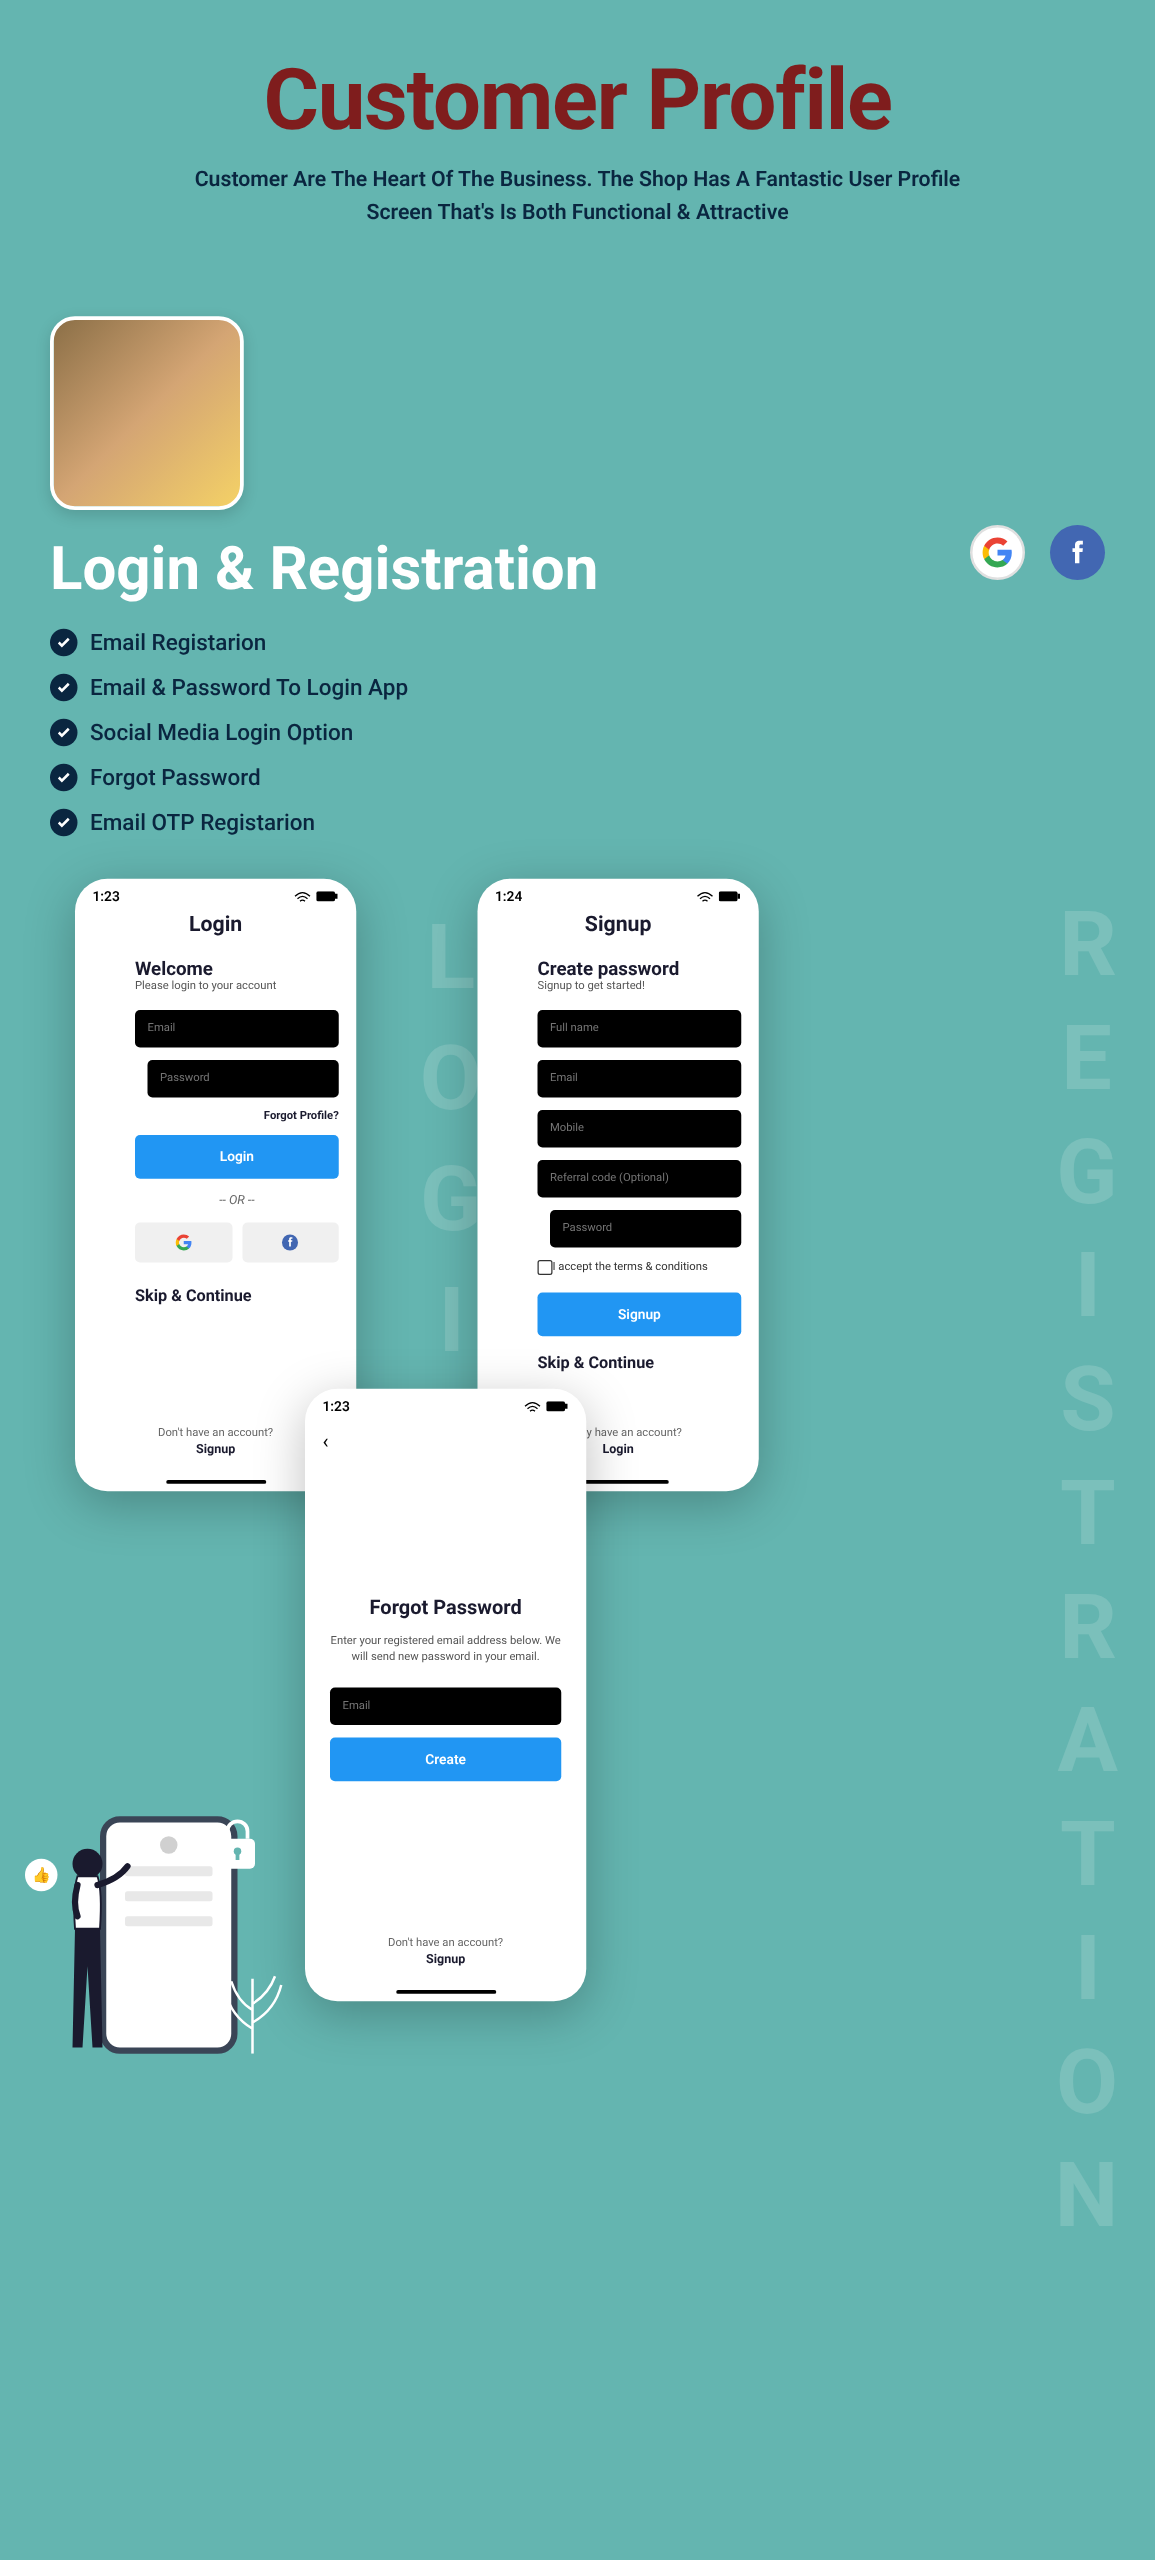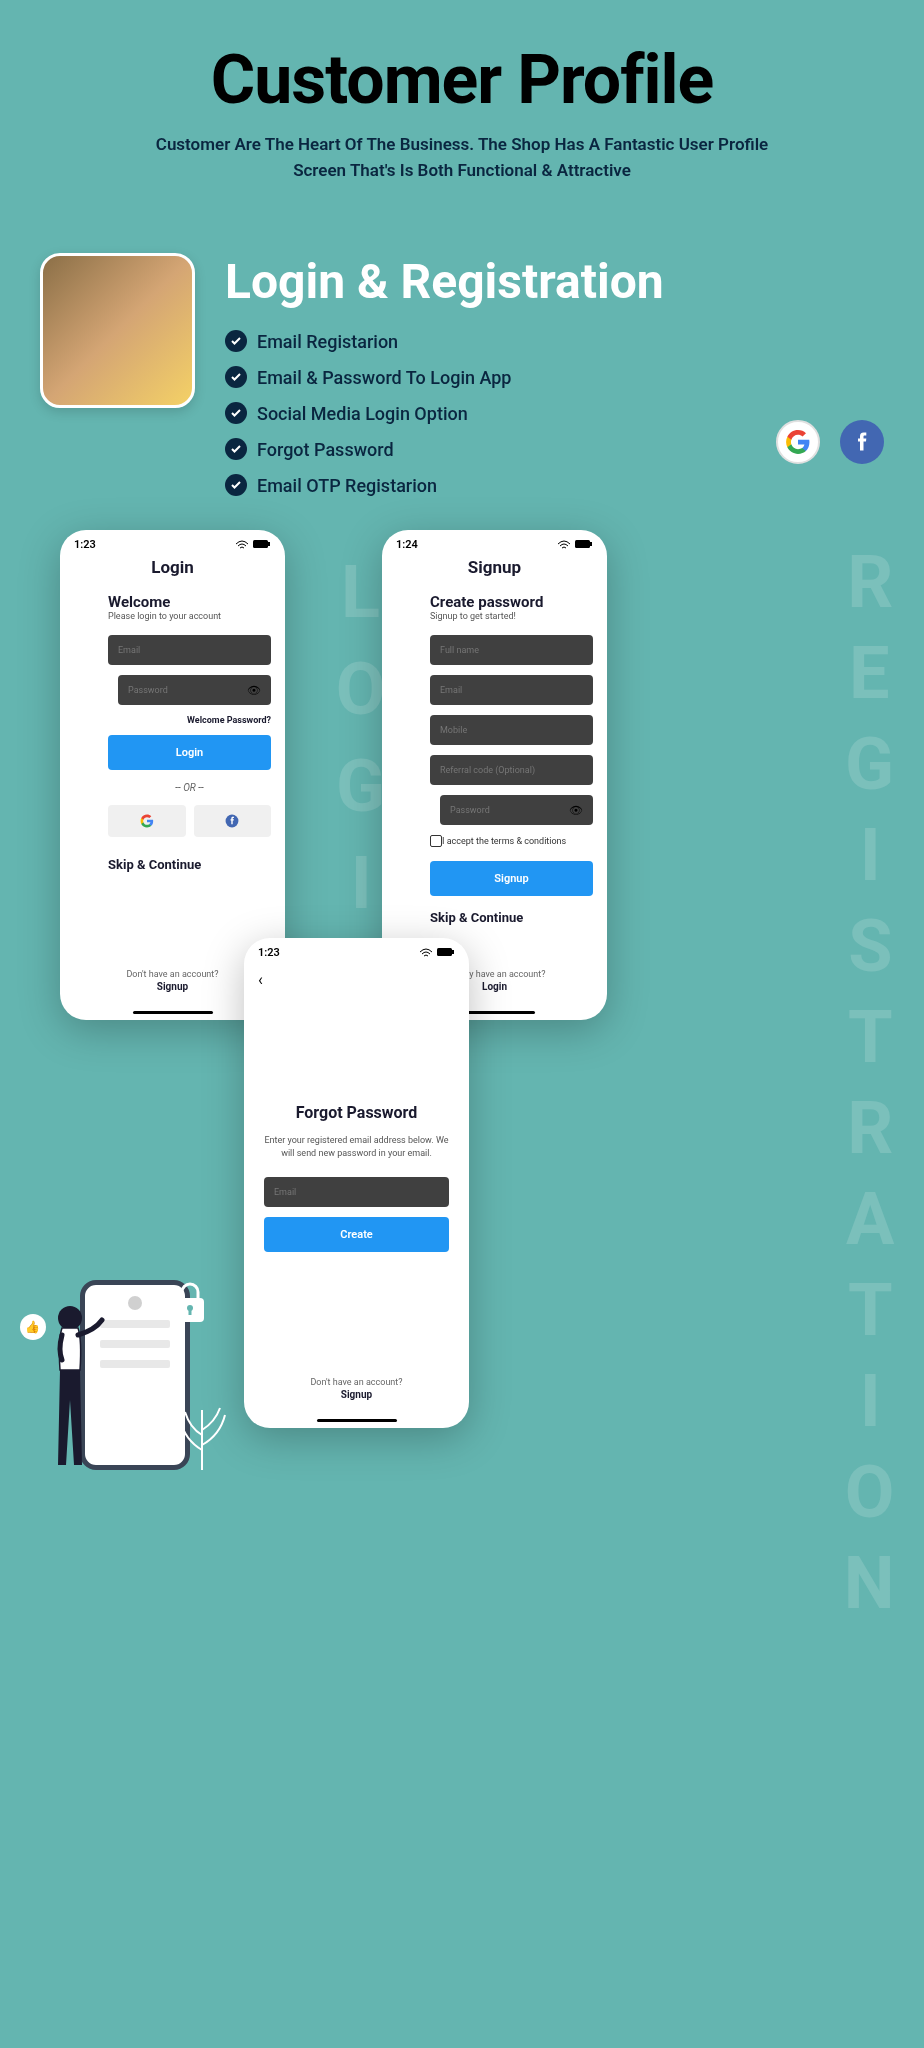--- a/index.html
+++ b/index.html
@@ -1,22 +1,22 @@
 <!DOCTYPE html>
 <html><head>
 <meta charset="utf-8">
 <style>
 * { margin: 0; padding: 0; box-sizing: border-box; font-family: -apple-system, BlinkMacSystemFont, 'Segoe UI', Roboto, sans-serif; }
 body { background: #64b5b0; width: 924px; min-height: 2048px; position: relative; overflow: hidden; }
 
 .header-section { text-align: center; padding: 40px 80px 20px; }
-.main-title { color: #000000; font-size: 68px; font-weight: 700; letter-spacing: -1px; }
+.main-title { color: #7f1d1d; font-size: 68px; font-weight: 700; letter-spacing: -1px; }
 .main-subtitle { color: #0a2640; font-size: 17px; font-weight: 600; line-height: 1.5; margin-top: 12px; max-width: 640px; margin-left: auto; margin-right: auto; }
 
-.section-header { display: flex; align-items: flex-start; padding: 50px 40px 20px; gap: 30px; }
+.section-header { display: flex; align-items: flex-start; padding: 50px 40px 20px; gap: 18px; flex-direction: column; }
 .profile-img { width: 155px; height: 155px; border-radius: 20px; border: 3px solid white; background: linear-gradient(135deg, #8b6f47 0%, #d4a574 50%, #f4d166 100%); flex-shrink: 0; box-shadow: 0 4px 12px rgba(0,0,0,0.15); }
 .section-content { flex: 1; }
 .section-title { color: white; font-size: 48px; font-weight: 700; margin-bottom: 20px; }
 .feature-list { list-style: none; }
 .feature-item { display: flex; align-items: center; gap: 10px; margin-bottom: 14px; }
 .check-circle { width: 22px; height: 22px; background: #0a2640; border-radius: 50%; display: flex; align-items: center; justify-content: center; flex-shrink: 0; }
 .check-circle svg { width: 12px; height: 12px; }
 .feature-text { color: #0a2640; font-size: 18px; font-weight: 500; }
 
 .social-icons { position: absolute; right: 40px; top: 420px; display: flex; gap: 20px; }
@@ -35,21 +35,21 @@
 .phone-forgot { left: 244px; top: 408px; }
 
 .status-bar { display: flex; justify-content: space-between; align-items: center; padding: 8px 14px 4px; font-size: 11px; font-weight: 600; }
 .status-right { display: flex; gap: 4px; align-items: center; }
 
 .phone-title { text-align: center; font-size: 17px; font-weight: 700; color: #1a1a2e; margin: 2px 0 16px; }
 .phone-content { padding: 0 14px; margin-left: 34px; }
 .welcome-title { font-size: 15px; font-weight: 700; color: #1a1a2e; }
 .welcome-sub { font-size: 9px; color: #555; margin-bottom: 14px; }
 
-.input-field { width: 100%; background: #404040; border: none; border-radius: 4px; padding: 10px; font-size: 9px; color: #aaa; margin-bottom: 10px; position: relative; }
+.input-field { width: 100%; background: #000000; border: none; border-radius: 4px; padding: 10px; font-size: 9px; color: #aaa; margin-bottom: 10px; position: relative; }
 .input-wrap { position: relative; margin-bottom: 10px; padding-left: 10px; }
 .input-wrap .input-field { margin-bottom: 0; }
 .eye-icon { position: absolute; right: 10px; top: 50%; transform: translateY(-50%); font-size: 11px; }
 
 .forgot-link { text-align: right; font-size: 9px; font-weight: 700; color: #1a1a2e; margin-bottom: 10px; }
 .primary-btn { width: 100%; background: #2196f3; color: white; border: none; border-radius: 4px; padding: 11px; font-size: 11px; font-weight: 600; cursor: pointer; }
 .or-divider { text-align: center; font-size: 10px; color: #666; margin: 12px 0; font-style: italic; }
 .social-row { display: flex; gap: 8px; margin-bottom: 20px; }
 .social-btn { flex: 1; background: #f0f0f0; border: none; border-radius: 4px; padding: 9px; display: flex; align-items: center; justify-content: center; cursor: pointer; }
 .skip-link { font-size: 13px; font-weight: 700; color: #1a1a2e; margin: 18px 0; }
@@ -167,21 +167,21 @@
     </div>
     <div class="phone-title">Login</div>
     <div class="phone-content">
       <div class="welcome-title">Welcome</div>
       <div class="welcome-sub">Please login to your account</div>
       <input class="input-field" placeholder="Email" style="">
       <div class="input-wrap">
         <input class="input-field" placeholder="Password" style="">
         <span class="eye-icon">👁</span>
       </div>
-      <div class="forgot-link">Welcome Password?</div>
+      <div class="forgot-link">Forgot Profile?</div>
       <button class="primary-btn">Login</button>
       <div class="or-divider">-- OR --</div>
       <div class="social-row">
         <button class="social-btn">
             <svg width="14" height="14" viewBox="0 0 24 24">
               <path fill="#4285F4" d="M22.56 12.25c0-.78-.07-1.53-.2-2.25H12v4.26h5.92c-.26 1.37-1.04 2.53-2.21 3.31v2.77h3.57c2.08-1.92 3.28-4.74 3.28-8.09z"></path>
               <path fill="#34A853" d="M12 23c2.97 0 5.46-.98 7.28-2.66l-3.57-2.77c-.98.66-2.23 1.06-3.71 1.06-2.86 0-5.29-1.93-6.16-4.53H2.18v2.84C3.99 20.53 7.7 23 12 23z"></path>
               <path fill="#FBBC05" d="M5.84 14.09c-.22-.66-.35-1.36-.35-2.09s.13-1.43.35-2.09V7.07H2.18C1.43 8.55 1 10.22 1 12s.43 3.45 1.18 4.93l3.66-2.84z"></path>
               <path fill="#EA4335" d="M12 5.38c1.62 0 3.06.56 4.21 1.64l3.15-3.15C17.45 2.09 14.97 1 12 1 7.7 1 3.99 3.47 2.18 7.07l3.66 2.84c.87-2.6 3.3-4.53 6.16-4.53z"></path>
             </svg>

